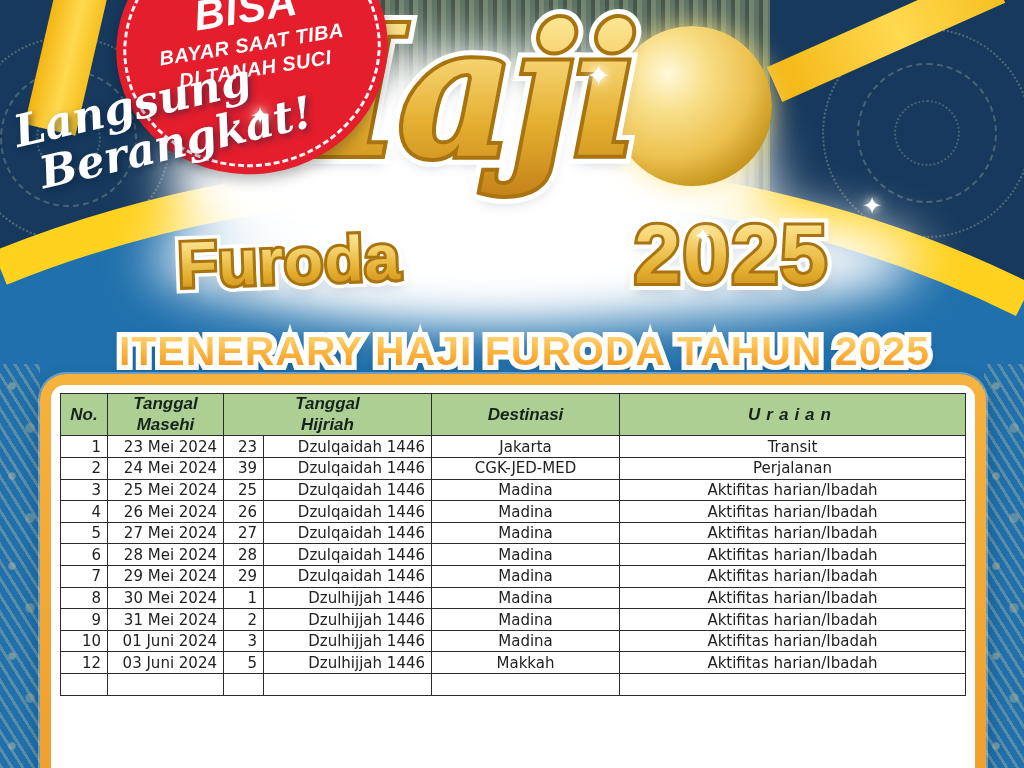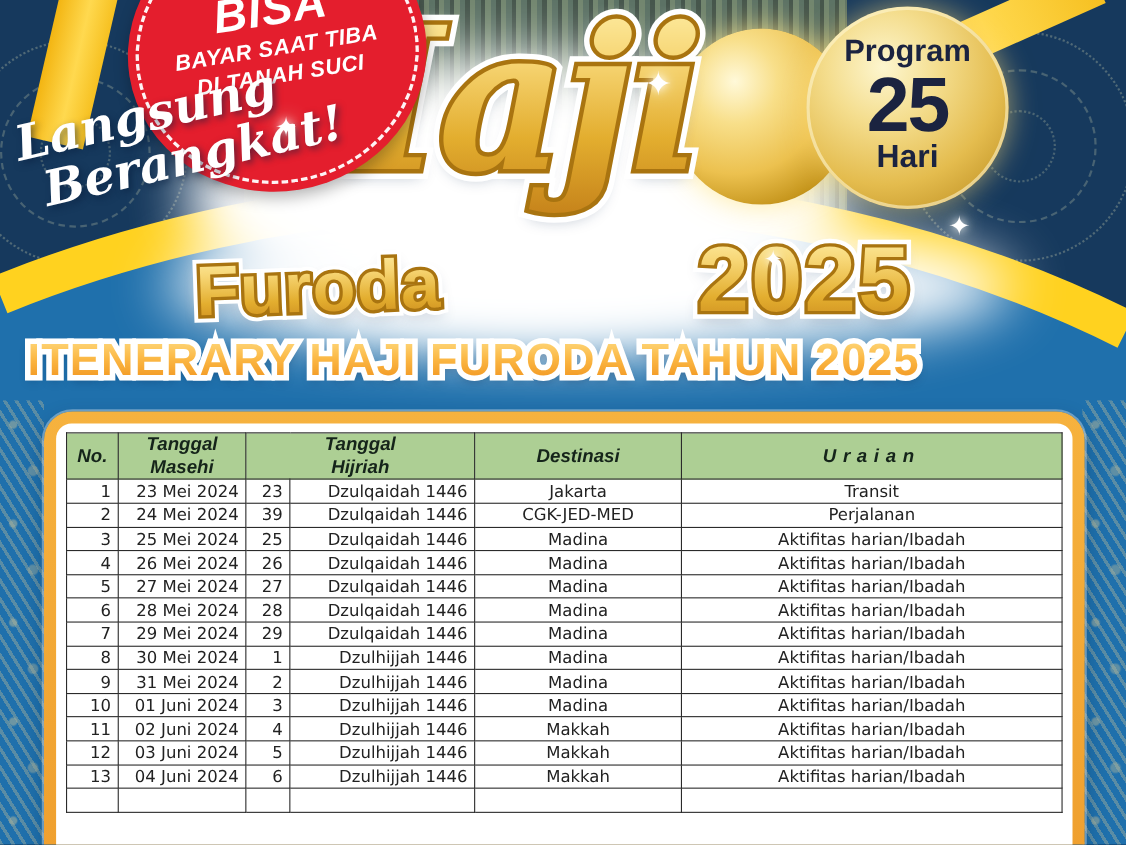--- a/index.html
+++ b/index.html
@@ -79,21 +79,21 @@
   
   .program-badge { position:absolute; left:733px; top:6px; width:184px; height:184px; border-radius:50%; z-index:5;
     background:radial-gradient(circle at 38% 30%, #fdf6cf 0%, #f4dd8d 30%, #e4bc4e 62%, #c79a2d 85%, #a87d1d 100%);
     box-shadow:0 0 26px rgba(255,220,120,.6), inset 0 0 0 3px rgba(255,248,214,.55);
     color:#1b2340; text-align:center; }
   .pb-top { margin-top:24px; font:800 28px "Liberation Sans", sans-serif; }
   .pb-num { font:900 70px "Liberation Sans", sans-serif; line-height:.95; letter-spacing:-2px; }
   .pb-bottom { font:800 29px "Liberation Sans", sans-serif; line-height:1; }
 
   
-  .heading-wrap { position:absolute; left:0; right:0; top:304px; z-index:4;margin-left:25px; }
+  .heading-wrap { position:absolute; left:0; right:0; top:328px; text-align:center; z-index:4;margin-left:25px; }
   .heading { position:relative; display:inline-block; font:900 41px "Liberation Sans", sans-serif; letter-spacing:1px; }
   .heading .ly-outline { -webkit-text-stroke:10px #ffffff; text-shadow:0 4px 9px rgba(10,40,80,.5); }
   .heading .ly-fill2 { position:absolute; left:0; top:0; white-space:nowrap;
     background:linear-gradient(180deg,#ffe08a 0%,#fbb743 48%,#ef8d17 100%);
     -webkit-background-clip:text; background-clip:text; color:transparent; }
 
   
   .side-orn { position:absolute; top:364px; width:40px; height:404px; z-index:1;
     background-color:transparent;
     background-image:
@@ -177,25 +177,20 @@
       <div class="rb-line2">BAYAR SAAT TIBA</div>
       <div class="rb-line3">DI TANAH SUCI</div>
     </div>
   </div>
 
   <div class="tagline">
     <span class="tg1">Langsung</span>
     <span class="tg2">Berangkat!</span>
   </div>
 
-  <div class="program-badge">
-    <div class="pb-top">Program</div>
-    <div class="pb-num">25</div>
-    <div class="pb-bottom">Hari</div>
-  </div>
 
   <div class="heading-wrap">
     <div class="heading">
       <span class="ly ly-outline">ITENERARY HAJI FURODA TAHUN 2025</span>
       <span class="ly-fill2">ITENERARY HAJI FURODA TAHUN 2025</span>
     </div>
   </div>
 
   <div class="side-orn left"></div>
   <div class="side-orn right"></div>
@@ -301,39 +296,23 @@
             </tr>
             <tr>
               <td class="c-no">10</td>
               <td class="c-date">01 Juni 2024</td>
               <td class="c-hday">3</td>
               <td class="c-hmonth">Dzulhijjah 1446</td>
               <td class="c-dest">Madina</td>
               <td class="c-ur">Aktifitas harian/Ibadah</td>
             </tr>
             <tr>
-              <td class="c-no">11</td>
-              <td class="c-date">02 Juni 2024</td>
-              <td class="c-hday">4</td>
-              <td class="c-hmonth">Dzulhijjah 1446</td>
-              <td class="c-dest">Makkah</td>
-              <td class="c-ur">Aktifitas harian/Ibadah</td>
-            </tr>
-            <tr>
               <td class="c-no">12</td>
               <td class="c-date">03 Juni 2024</td>
               <td class="c-hday">5</td>
-              <td class="c-hmonth">Dzulhijjah 1446</td>
-              <td class="c-dest">Makkah</td>
-              <td class="c-ur">Aktifitas harian/Ibadah</td>
-            </tr>
-            <tr>
-              <td class="c-no">13</td>
-              <td class="c-date">04 Juni 2024</td>
-              <td class="c-hday">6</td>
               <td class="c-hmonth">Dzulhijjah 1446</td>
               <td class="c-dest">Makkah</td>
               <td class="c-ur">Aktifitas harian/Ibadah</td>
             </tr>
             <tr>
               <td class="c-no"></td>
               <td class="c-date"></td>
               <td class="c-hday"></td>
               <td class="c-hmonth"></td>
               <td class="c-dest"></td>

